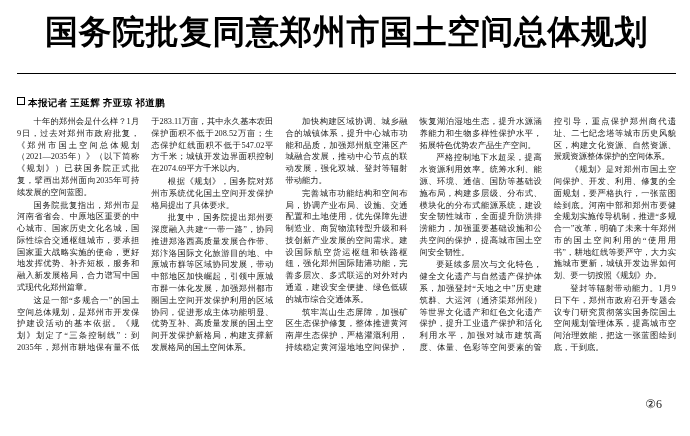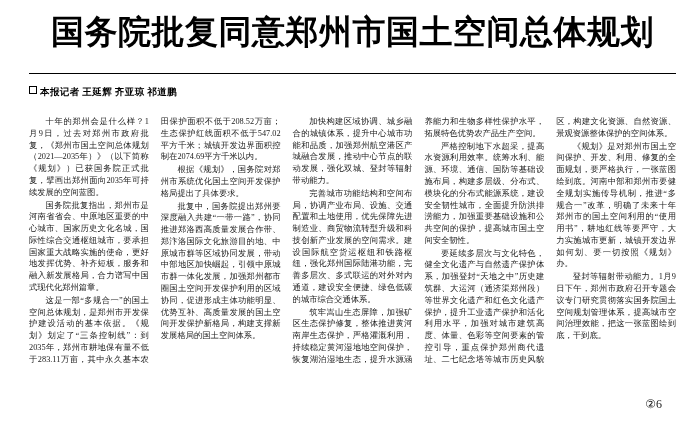--- a/index.html
+++ b/index.html
@@ -12,21 +12,21 @@
     background: #ffffff;
     font-family: "Liberation Serif", "DejaVu Serif", serif;
     color: #111111;
     overflow: hidden;
   }
   .page {
     position: relative;
     width: 690px;
     height: 436px;
     box-sizing: border-box;
-    padding: 8px 14px 4px 29px;
+    padding: 8px 14px 4px 17px;
   }
   .headline {
     text-align: center;
     font-family: "DejaVu Serif", "Liberation Serif", serif;
     font-weight: bold;
     font-size: 33px;
     line-height: 1.12;
     letter-spacing: 0.5px;
     color: #000000;
     margin-top: 6px;
@@ -41,36 +41,36 @@
     text-align: center;
     font-family: "DejaVu Serif", "Liberation Serif", serif;
     font-weight: bold;
     font-size: 17px;
     line-height: 1.2;
     color: #000000;
     margin-top: 9px;
     letter-spacing: 0.5px;
   }
   .byline {
-    margin-top: 12px;
+    margin-top: 23px;
     font-size: 9.5px;
     font-weight: bold;
     color: #000000;
     letter-spacing: 0.4px;
   }
   .byline .sq {
     display: inline-block;
     width: 6px;
     height: 6px;
     border: 1px solid #000;
     margin-right: 3px;
     vertical-align: 1px;
   }
   .cols {
-    margin-top: 17px;
+    margin-top: 6px;
     column-count: 5;
     column-gap: 12px;
     column-rule: none;
     height: 300px;
     font-size: 8.3px;
     line-height: 1.42;
     text-align: justify;
     color: #1a1a1a;
   }
   .cols p {

